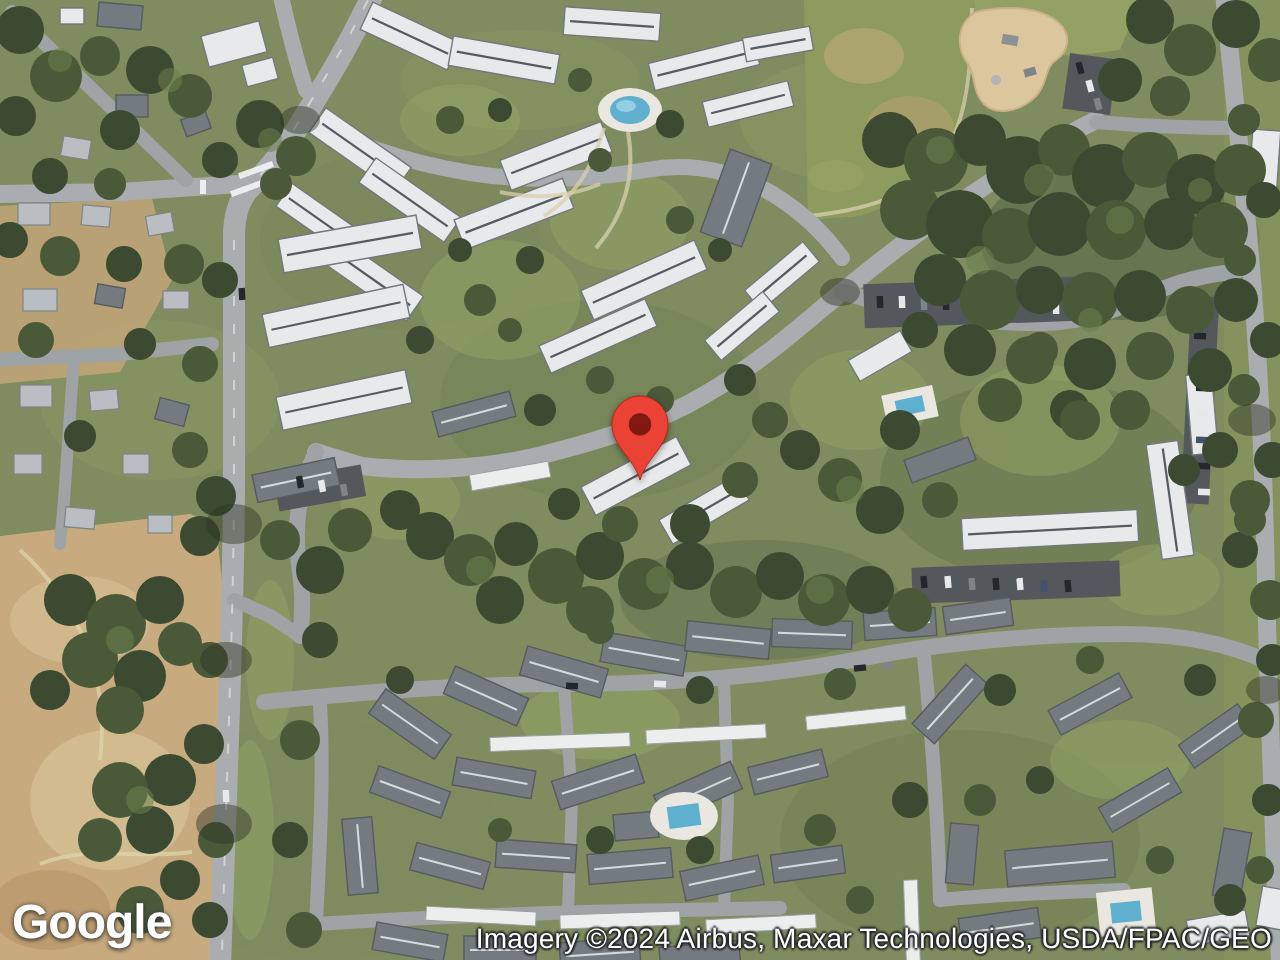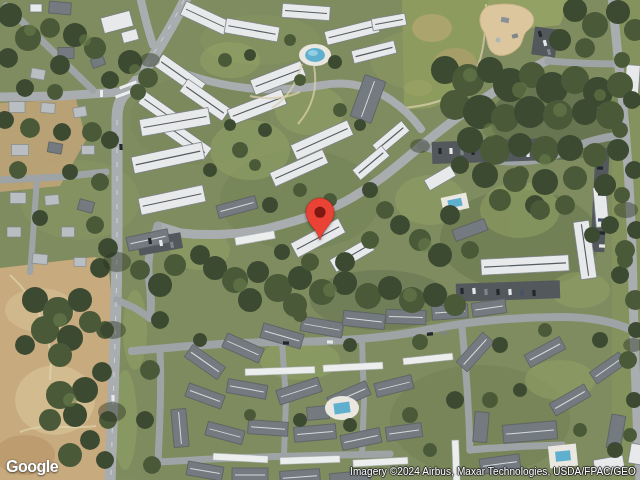--- a/index.html
+++ b/index.html
@@ -27,25 +27,25 @@
   .dk{fill:#e9e7e0;}
   .sh{fill:#2c3626;opacity:.45;}
   .k1{fill:#23282c;}.k2{fill:#e6e8e9;}.k3{fill:#7d848a;}.k4{fill:#44526b;}
   
   .pin{position:absolute;left:305px;top:197px;width:30px;height:44px;
        filter:drop-shadow(0 1px 1.5px rgba(0,0,0,.45));cursor:pointer;}
   .pin-body{fill:var(--pin,#ea4335);stroke:#b7271c;stroke-width:.5;}
   .pin-core{fill:var(--pin-core,#801812);}
   
   .glogo{position:absolute;left:6px;bottom:4px;color:#fff;
-    font-size:16px;font-weight:bold;letter-spacing:-.5px;cursor:pointer;
+    font-size:24px;font-weight:bold;letter-spacing:-.5px;cursor:pointer;
     text-shadow:0 0 2px rgba(60,64,67,.8),0 1px 2px rgba(0,0,0,.55);}
   
   .attrib{position:absolute;right:4px;bottom:3px;color:#fff;
-    font-size:10px;letter-spacing:.1px;white-space:nowrap;
+    font-size:14px;letter-spacing:.1px;white-space:nowrap;
     text-shadow:-1px 0 1px #202124,1px 0 1px #202124,0 -1px 1px #202124,0 1px 1px #202124;text-align:right;}
 </style>
 </head>
 <body>
 
 <div class="map-viewport">
 
   <svg class="scene" width="640" height="480" viewBox="0 0 640 480" aria-hidden="true">
 
     <g>

